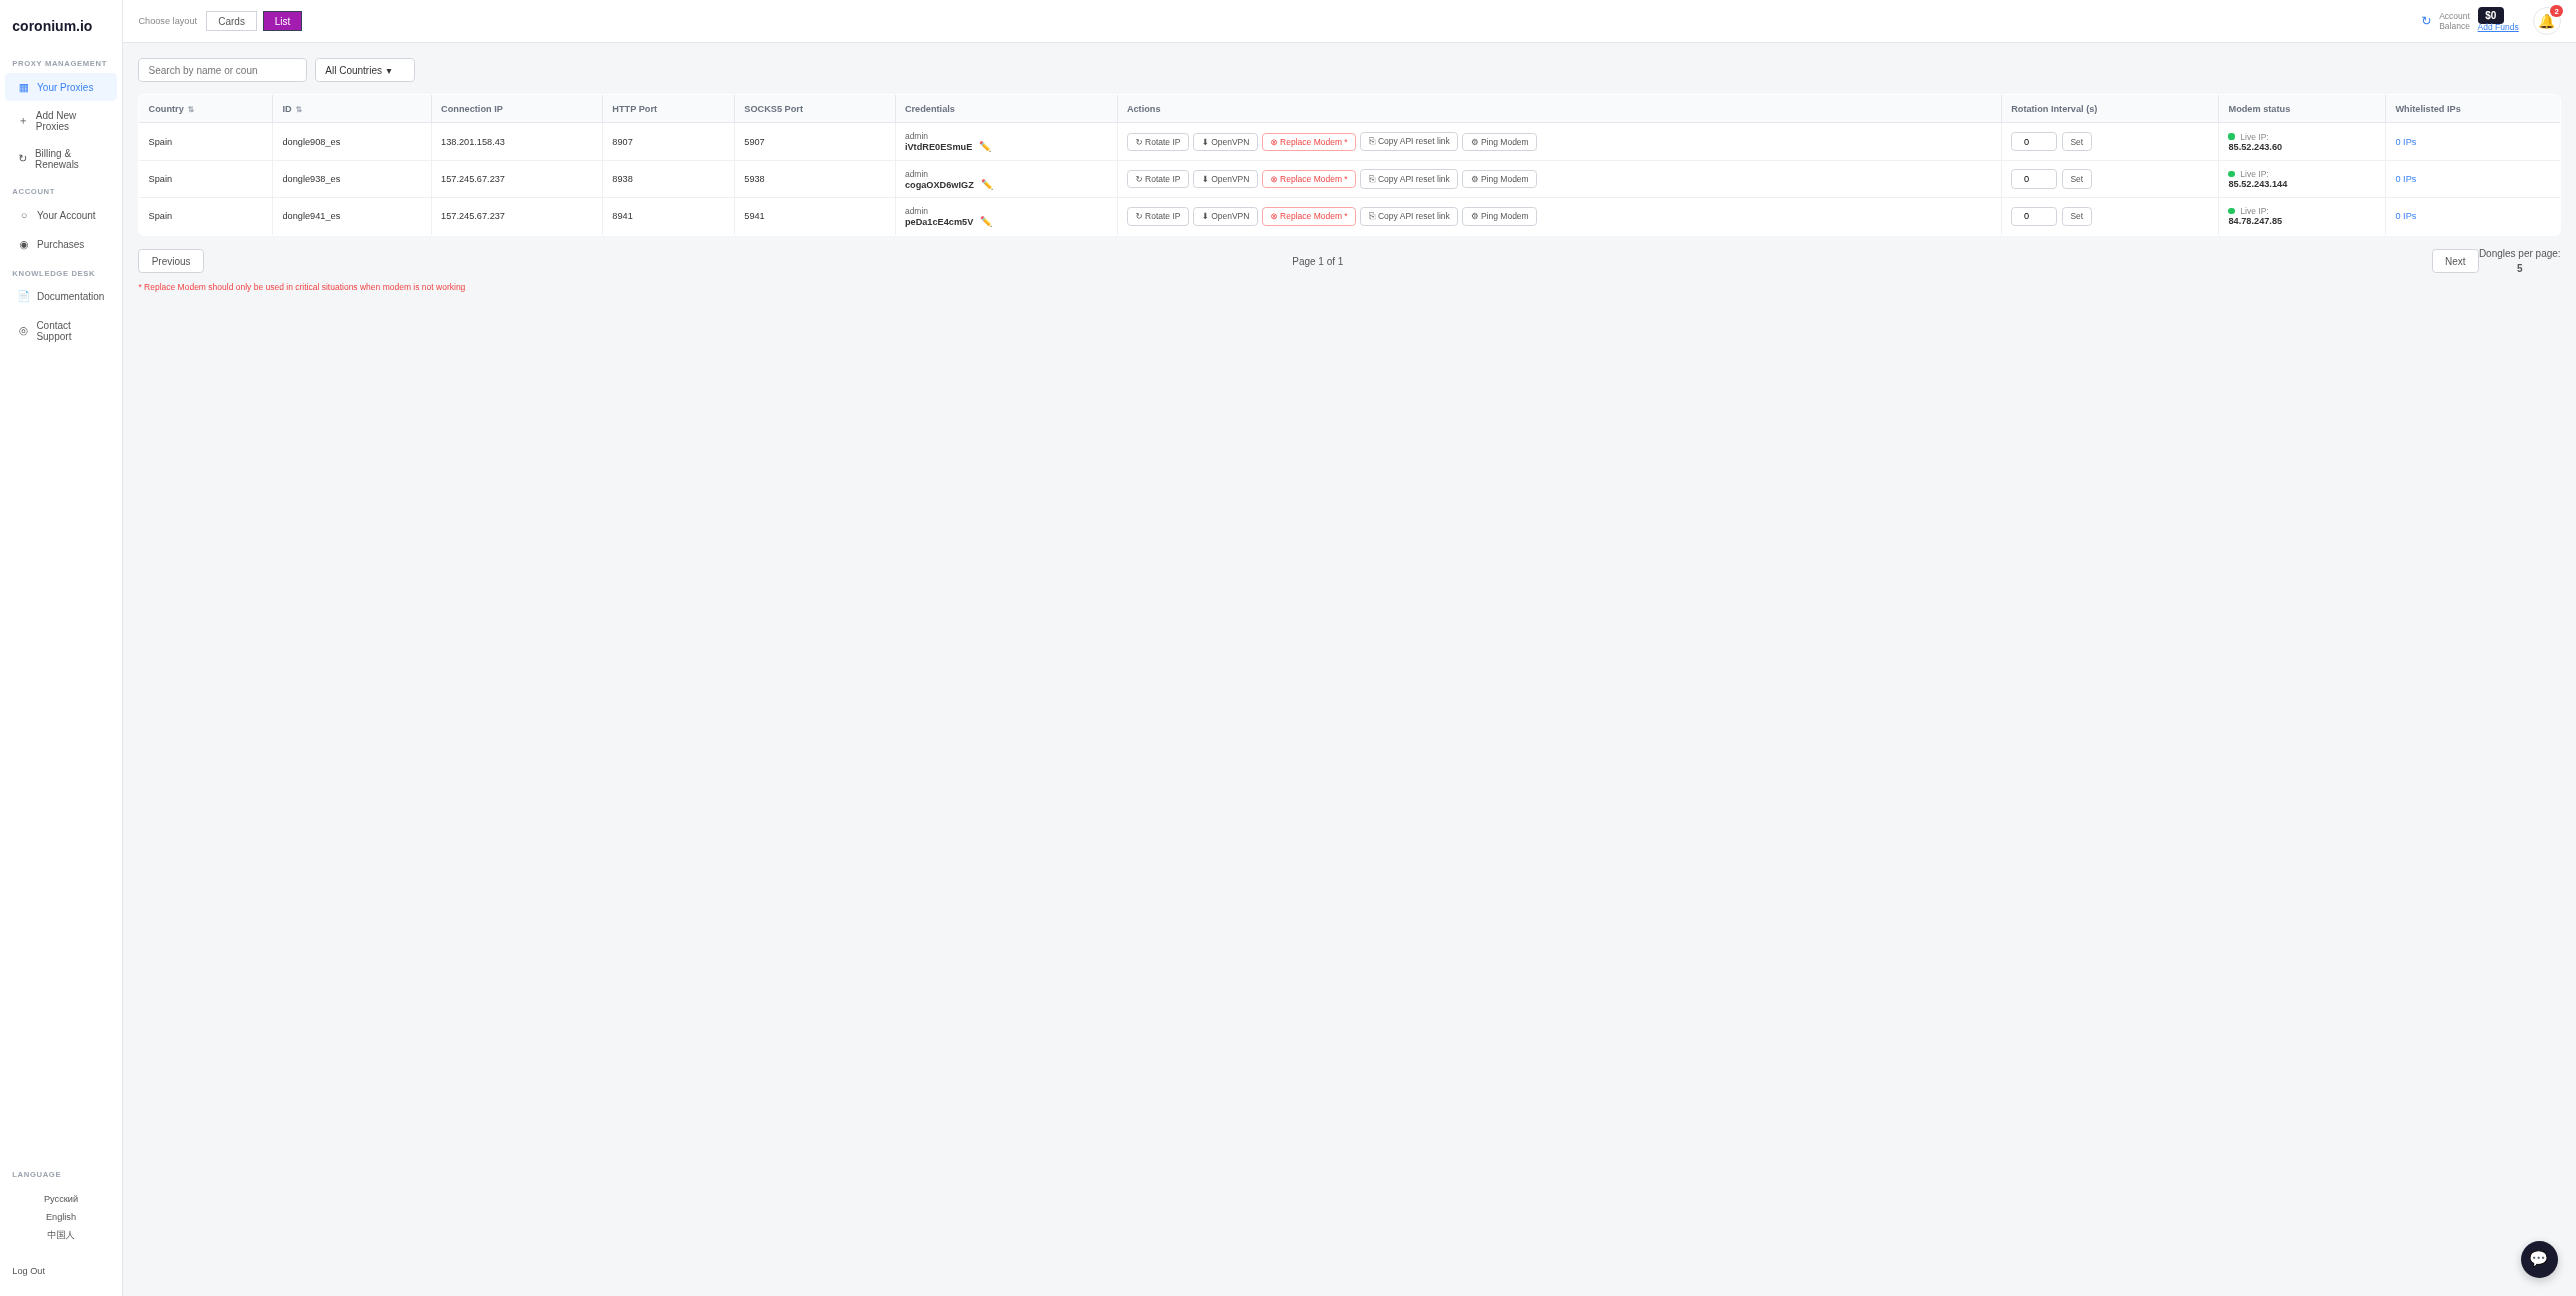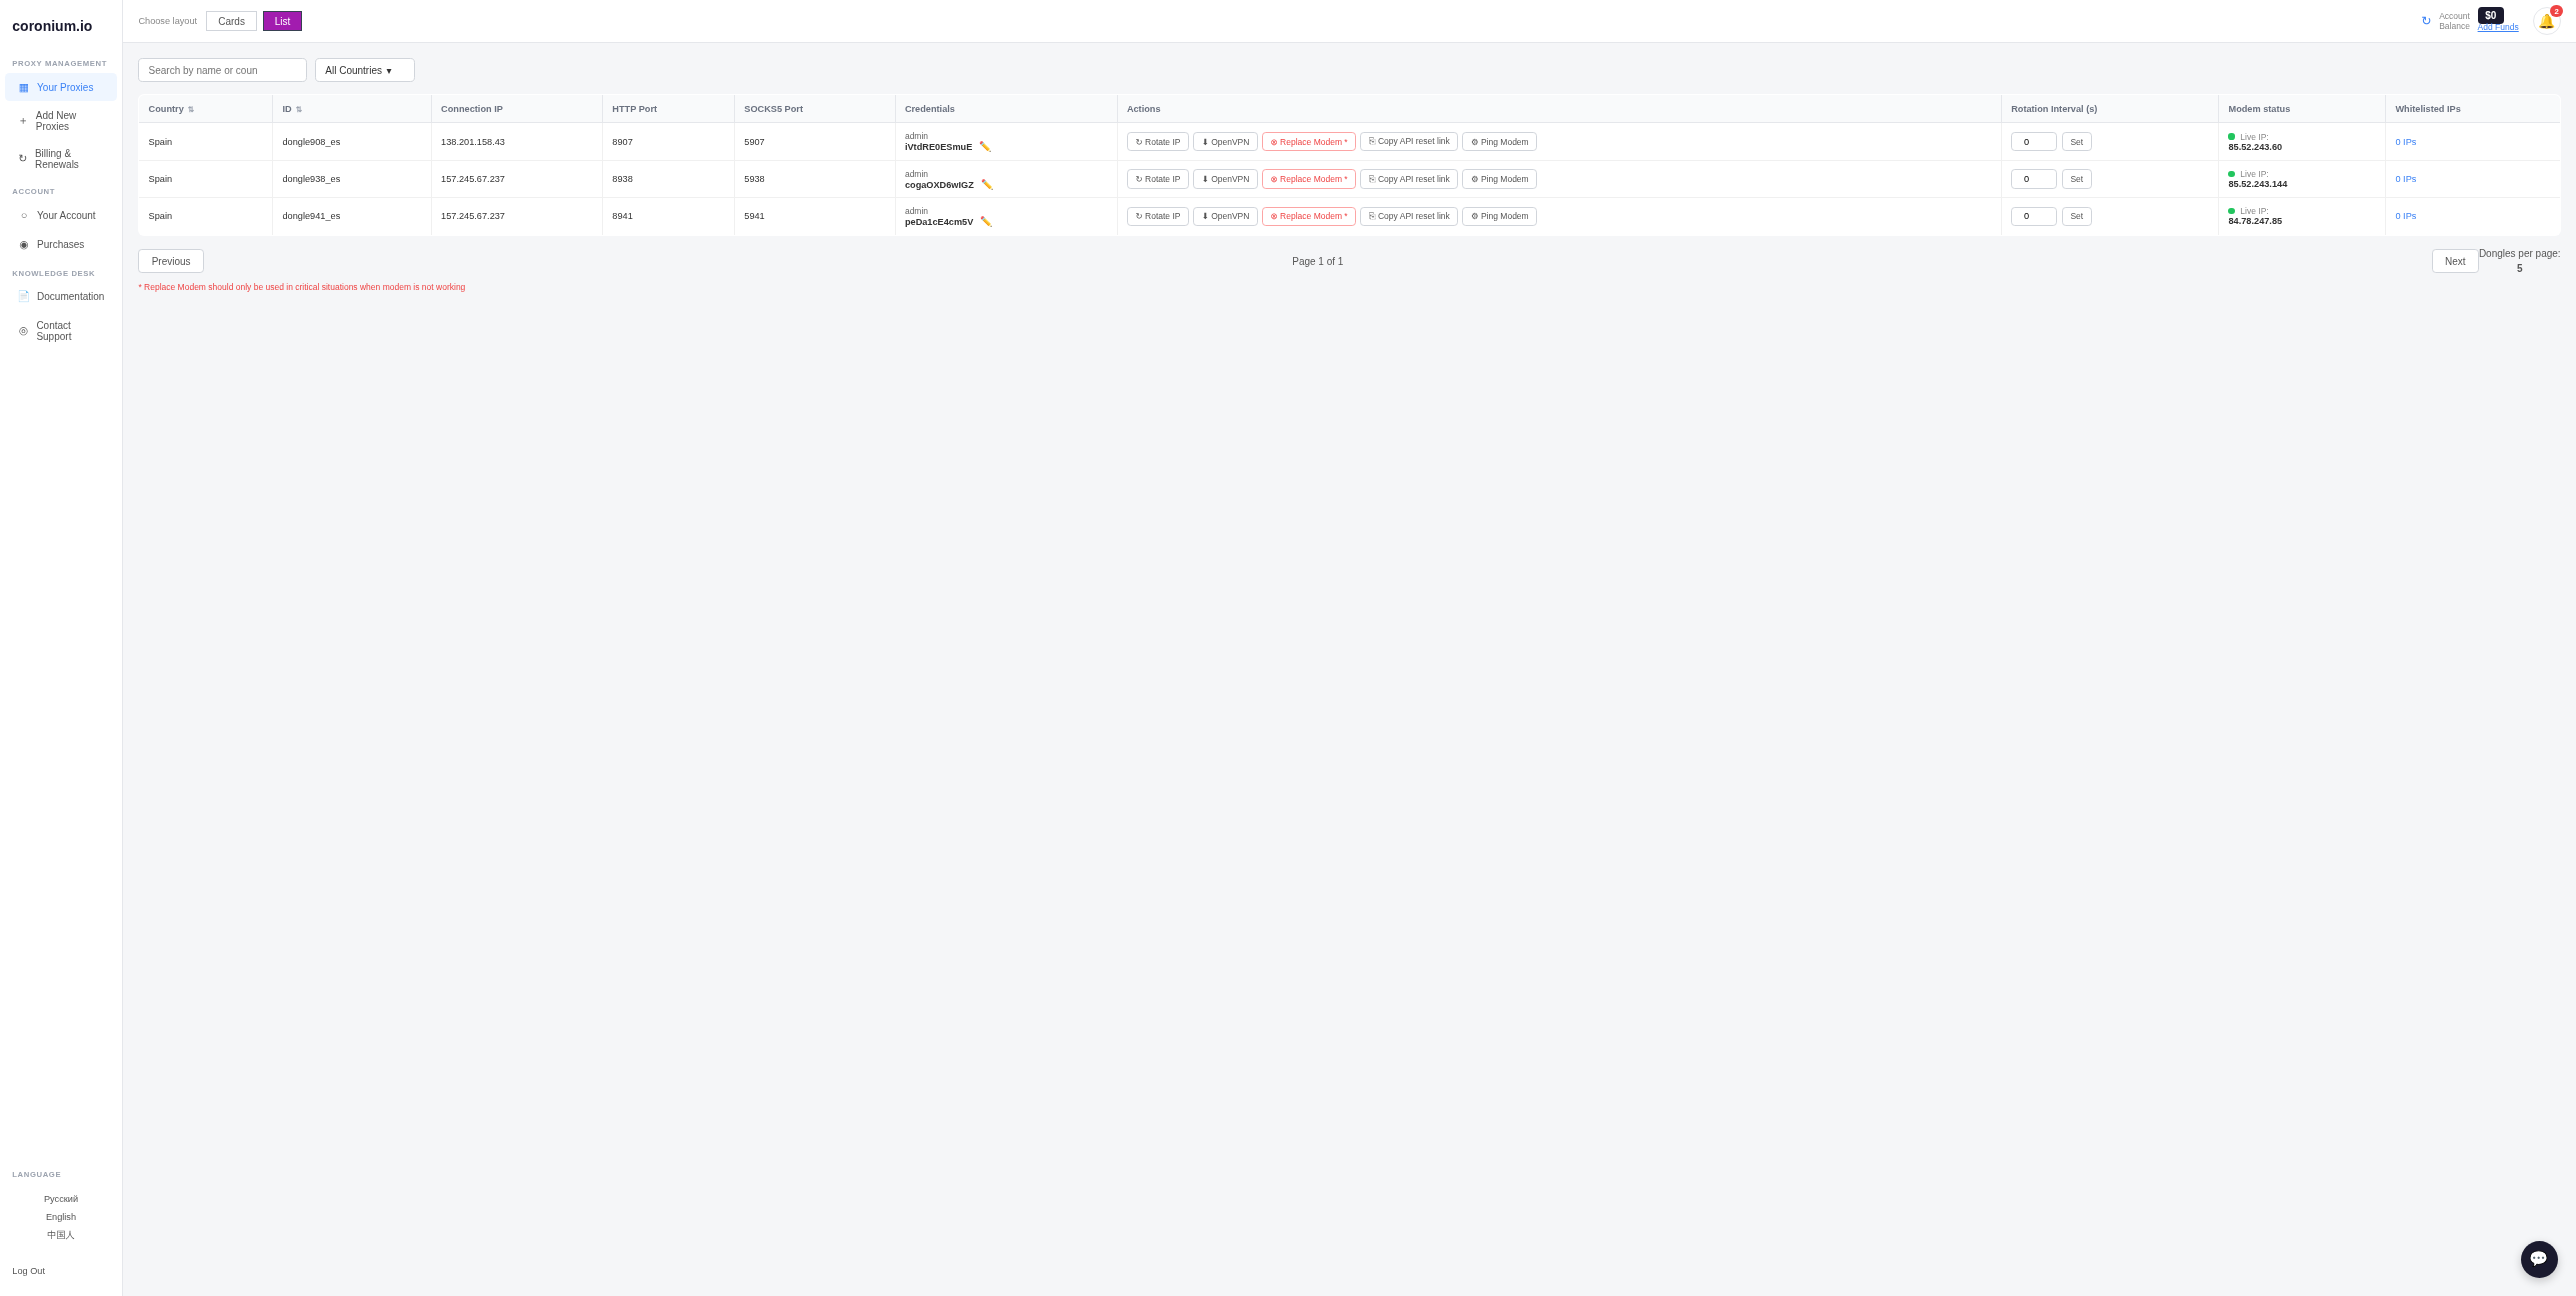--- a/index.html
+++ b/index.html
@@ -49,21 +49,21 @@
     .proxy-table th:last-child { border-right: none; }
     .proxy-table td { padding: 7.7px 9.2px; border-bottom: 0.8px solid #f0f0f0; border-right: 0.8px solid #f0f0f0; vertical-align: middle; font-size: 9.2px; }
     .proxy-table td:last-child { border-right: none; }
     .proxy-table tr:last-child td { border-bottom: none; }
 
     .sort-icon { font-size: 7.7px; color: #9ca3af; margin-left: 1.5px; }
     .credential-text { font-size: 8.5px; color: #666; }
     .credential-pass { font-weight: 700; color: #333; font-size: 9.2px; }
     .edit-icon { color: #9ca3af; cursor: pointer; margin-left: 4.6px; font-size: 10px; }
 
-    .action-buttons { display: flex; flex-wrap: wrap; gap: 3.8px; }
+    .action-buttons { display: flex; flex-wrap: wrap; gap: 3.8px; align-items: center; }
     .action-btn { padding: 3.1px 7.7px; border: 0.8px solid #d1d5db; border-radius: 3.8px; background: #fff; cursor: pointer; font-size: 8.5px; color: #555; display: flex; align-items: center; gap: 3.1px; white-space: nowrap; }
     .action-btn.danger { border-color: #fca5a5; color: #ef4444; }
 
     .rotation-cell { display: flex; align-items: center; gap: 4.6px; }
     .rotation-input { width: 46px; border: 0.8px solid #d1d5db; border-radius: 3.8px; padding: 3.8px 6.2px; font-size: 9.2px; text-align: center; }
     .set-btn { padding: 3.8px 7.7px; border: 0.8px solid #d1d5db; border-radius: 3.8px; background: #fff; cursor: pointer; font-size: 8.5px; color: #555; }
 
     .live-ip-cell { font-size: 9.2px; color: #333; }
     .live-dot { display: inline-block; width: 6.2px; height: 6.2px; border-radius: 50%; background: #22c55e; margin-right: 3.1px; }
     .live-label { color: #888; font-size: 8.5px; }

